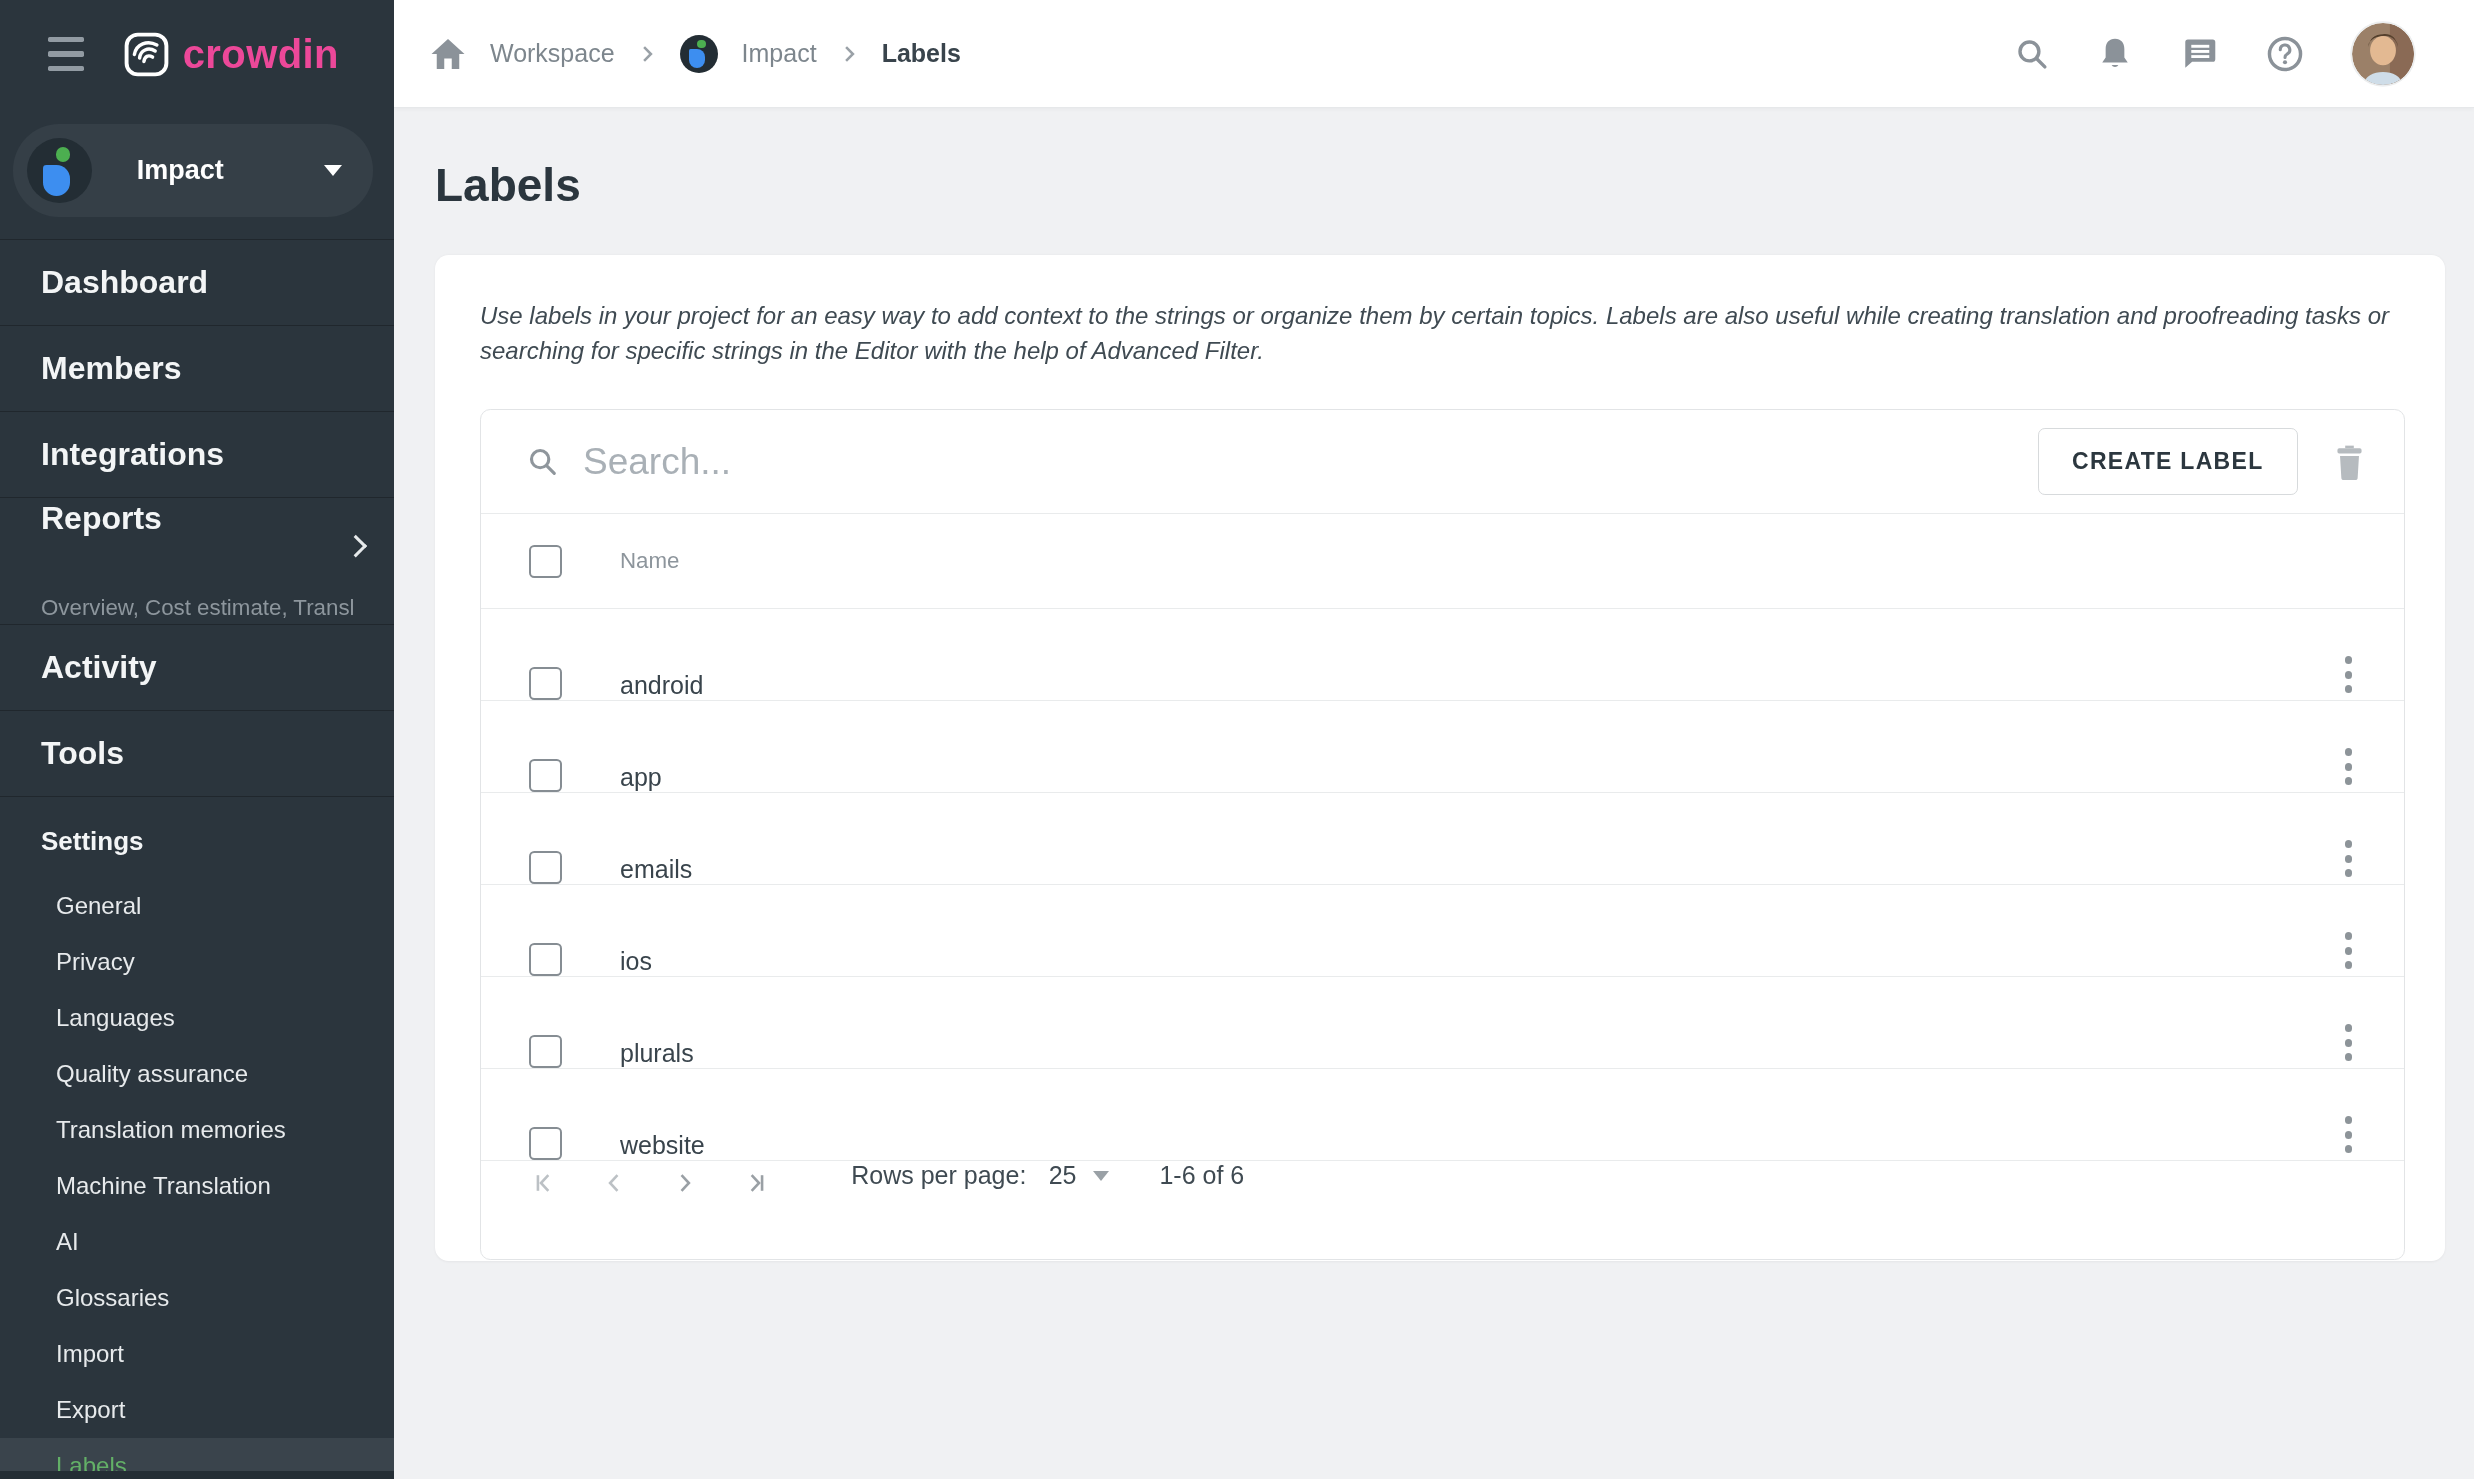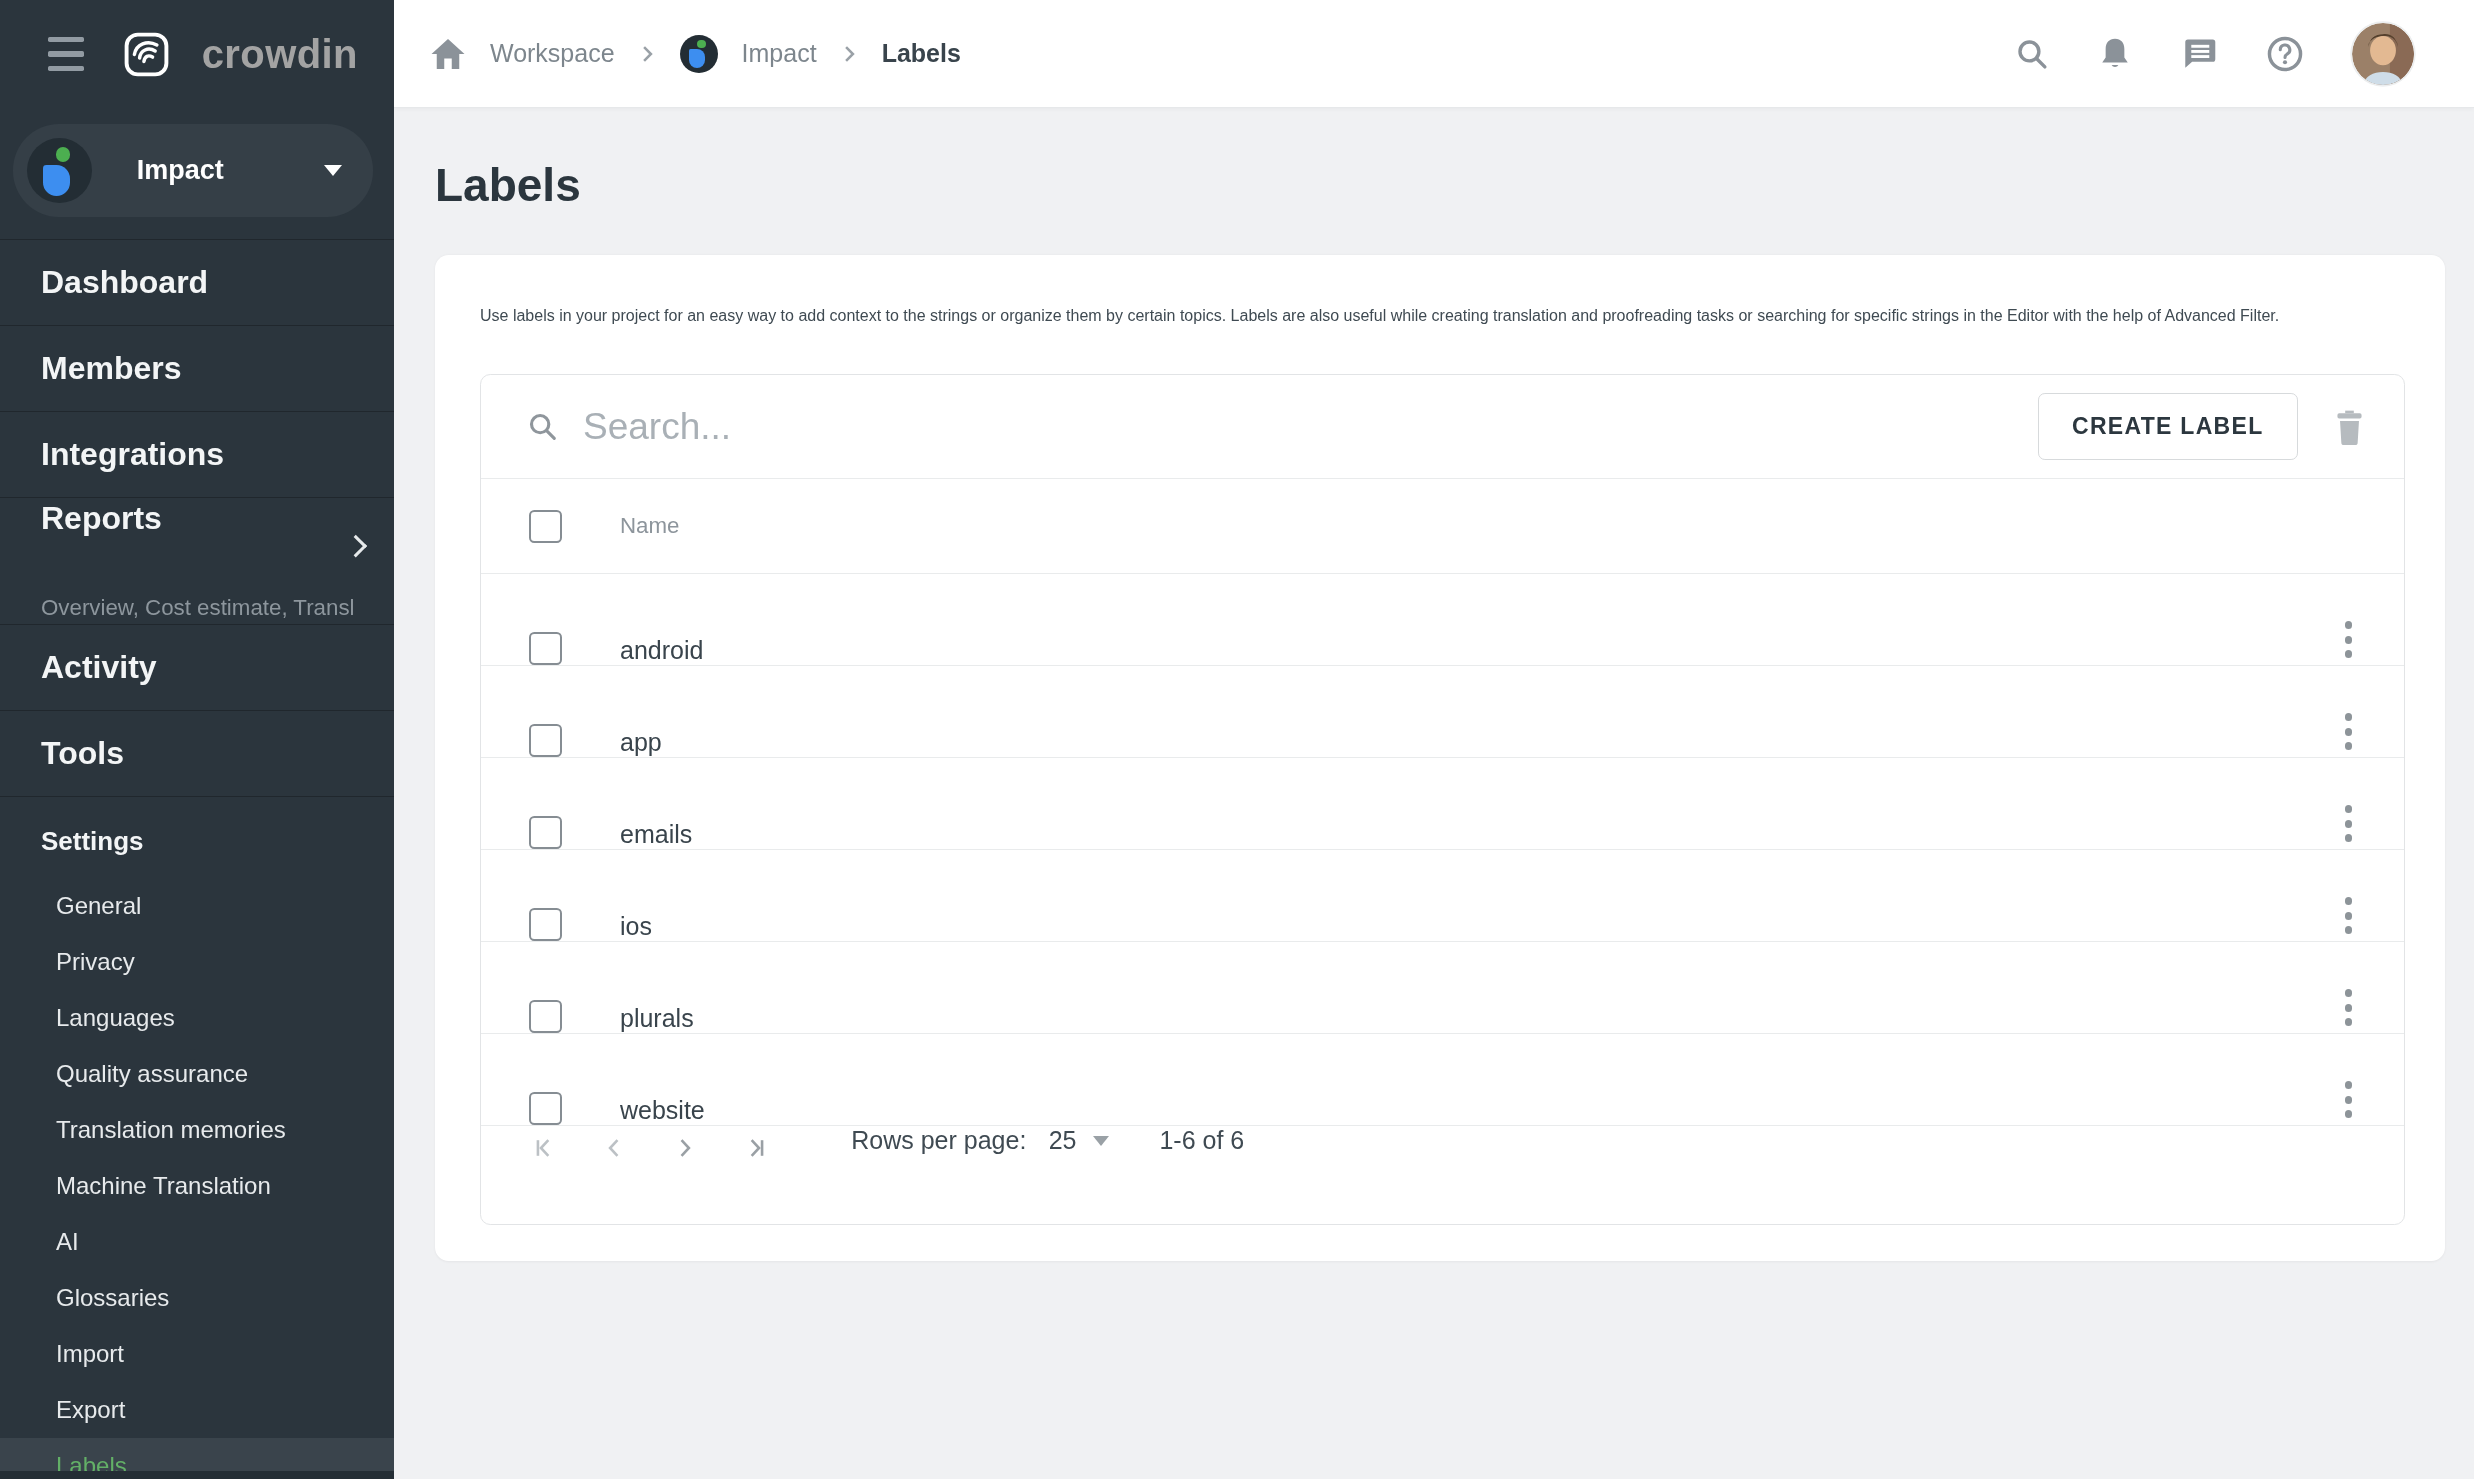--- a/index.html
+++ b/index.html
@@ -9,21 +9,21 @@
   
   .sidebar { position:absolute; left:0; top:0; width:394px; height:1480px;
     background:#2b353d; z-index:5; }
   .sidebar::after { content:""; position:absolute; left:0; bottom:0; width:100%;
     height:9.5px; background:#242e35; }
   .side-header { height:108px; display:flex; align-items:center; padding-left:48px; }
   .hamburger { width:36px; cursor:pointer; margin-right:40px; }
   .hamburger span { display:block; height:5.2px; background:#929ba3; border-radius:1.7px; }
   .hamburger span + span { margin-top:9.5px; }
   .brand { display:flex; align-items:center; gap:13.7px; }
-  .wordmark { color:#a3a3a3; font-size:40px; font-weight:700; letter-spacing:0.4px;margin-left:19px; }
+  .wordmark { color:#ec4899; font-size:40px; font-weight:700; letter-spacing:0.4px; }
 
   .project-pill { margin:15.5px 20.6px 0 13px; height:93px; background:#353f47;
     border-radius:46px; display:flex; align-items:center; padding:0 31px 0 13.7px; cursor:pointer; }
   .project-avatar { width:65px; height:65px; border-radius:50%; background:#232d34;
     position:relative; flex:0 0 auto; }
   .project-avatar .dot { position:absolute; left:50%; top:9.5px; width:14.6px; height:14.6px;
     margin-left:-3.4px; border-radius:50%; background:#4caf50; }
   .project-avatar .drop { position:absolute; left:16.3px; top:27px; width:27.5px; height:31px;
     background:#3d8ef0; border-radius:3.4px 13.7px 13.7px 13.7px; }
   .project-name { color:#fff; font-size:27px; font-weight:700; margin-left:45px; }
@@ -65,21 +65,21 @@
   .top-icons { margin-left:auto; display:flex; align-items:center; gap:48px; }
   .tool-btn { cursor:pointer; display:flex; }
   .avatar-photo { width:62px; height:62px; border-radius:50%; overflow:hidden;
     cursor:pointer; box-shadow:0 0 0 1.7px #eceeef; }
 
   
   .content { height:1371px; background:#f0f1f3; padding:38px 29px 0 41px; }
   .page-title { font-size:46px; font-weight:700; color:#2b363e; margin:12px 0 43px 0; }
   .card { background:#fff; border-radius:13.7px; box-shadow:0 0.9px 2.6px rgba(0,0,0,.05);
     padding:43px 40px 0 45px; height:1006px; }
-  .desc { font-size:16px; line-height:35px; color:#3f4a52; max-width:1921px; }
+  .desc { font-size:24px; line-height:35px; color:#3f4a52; max-width:1921px;font-style:italic; }
 
   .table-wrap { margin-top:41px; border:0.9px solid #e2e4e6; border-radius:10.3px; }
   .search-row { height:103px; display:flex; align-items:center; padding:0 27.5px 0 45px; }
   .search-input { flex:1; border:0; outline:0; font-size:37px; color:#39444c;
     margin-left:24px; font-family:inherit; background:transparent; }
   .search-input::placeholder { color:#a9b0b6; }
   .create-btn { height:67px; padding:16px 33px; background:#fff; border:1.7px solid #d7dadc;
     border-radius:6.9px; font-size:23px; font-weight:700; letter-spacing:1.3px;
     color:#2c373f; cursor:pointer; font-family:inherit; }
   .trash-btn { margin-left:36px; margin-right:12px; cursor:pointer; display:flex; }

